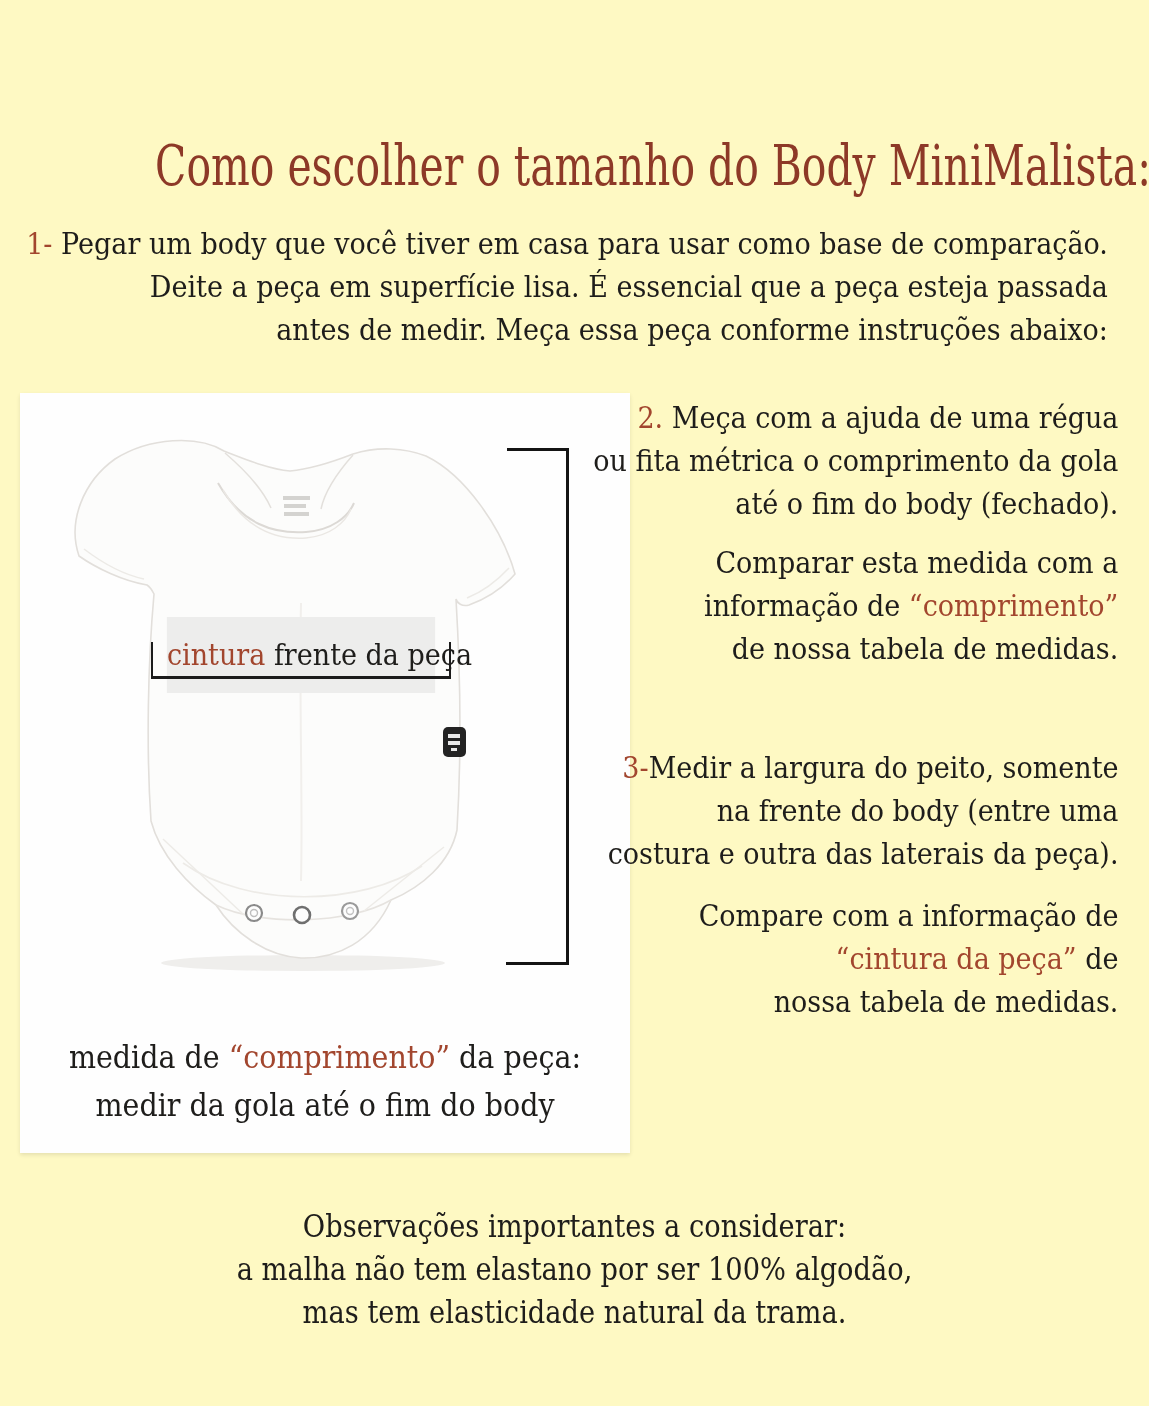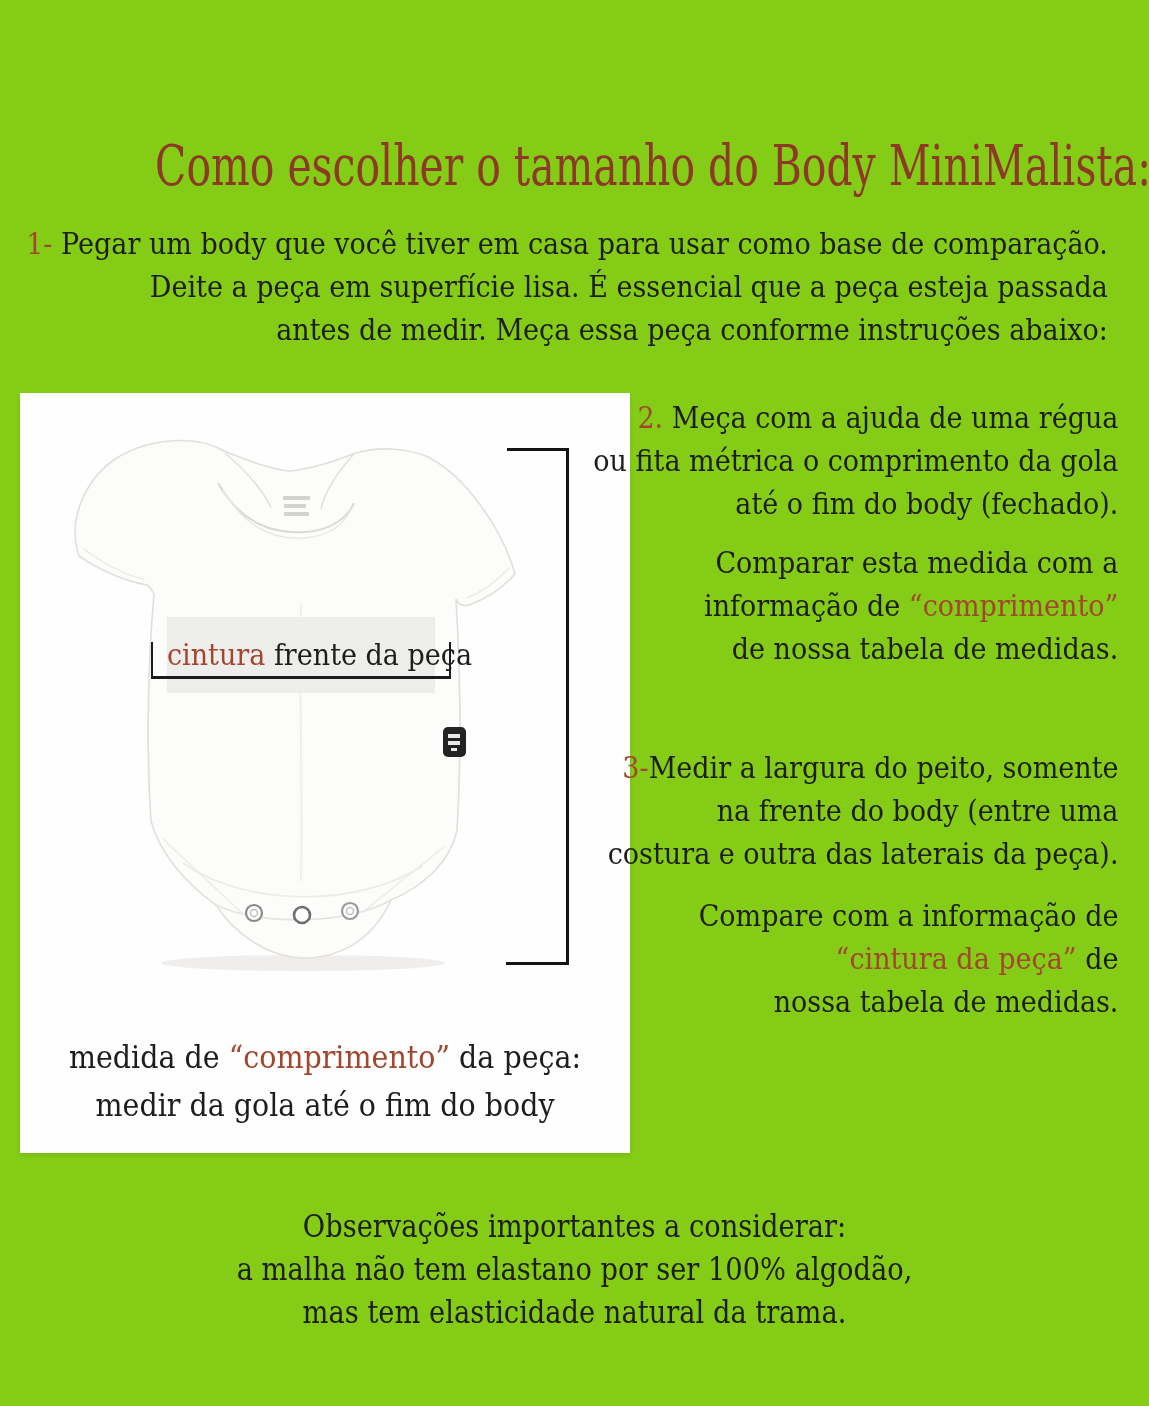--- a/index.html
+++ b/index.html
@@ -1,20 +1,20 @@
 <!DOCTYPE html>
 <html><head>
 <meta charset="utf-8">
 <style>
   html,body{margin:0;padding:0;}
   body{background:#f1f0ef;}
   .page{
     position:relative;
     width:1149px;height:1406px;
-    background:#84cc16;
+    background:#fef9c3;
     font-family:"DejaVu Serif","Liberation Serif",serif;
     color:#1e1d1b;
     overflow:hidden;
   }
   
   .title{
     position:absolute;left:0;right:0;top:98px;
     text-align:center;white-space:nowrap;
     font-size:56px;line-height:60px;font-weight:normal;
     color:#8d3927;

